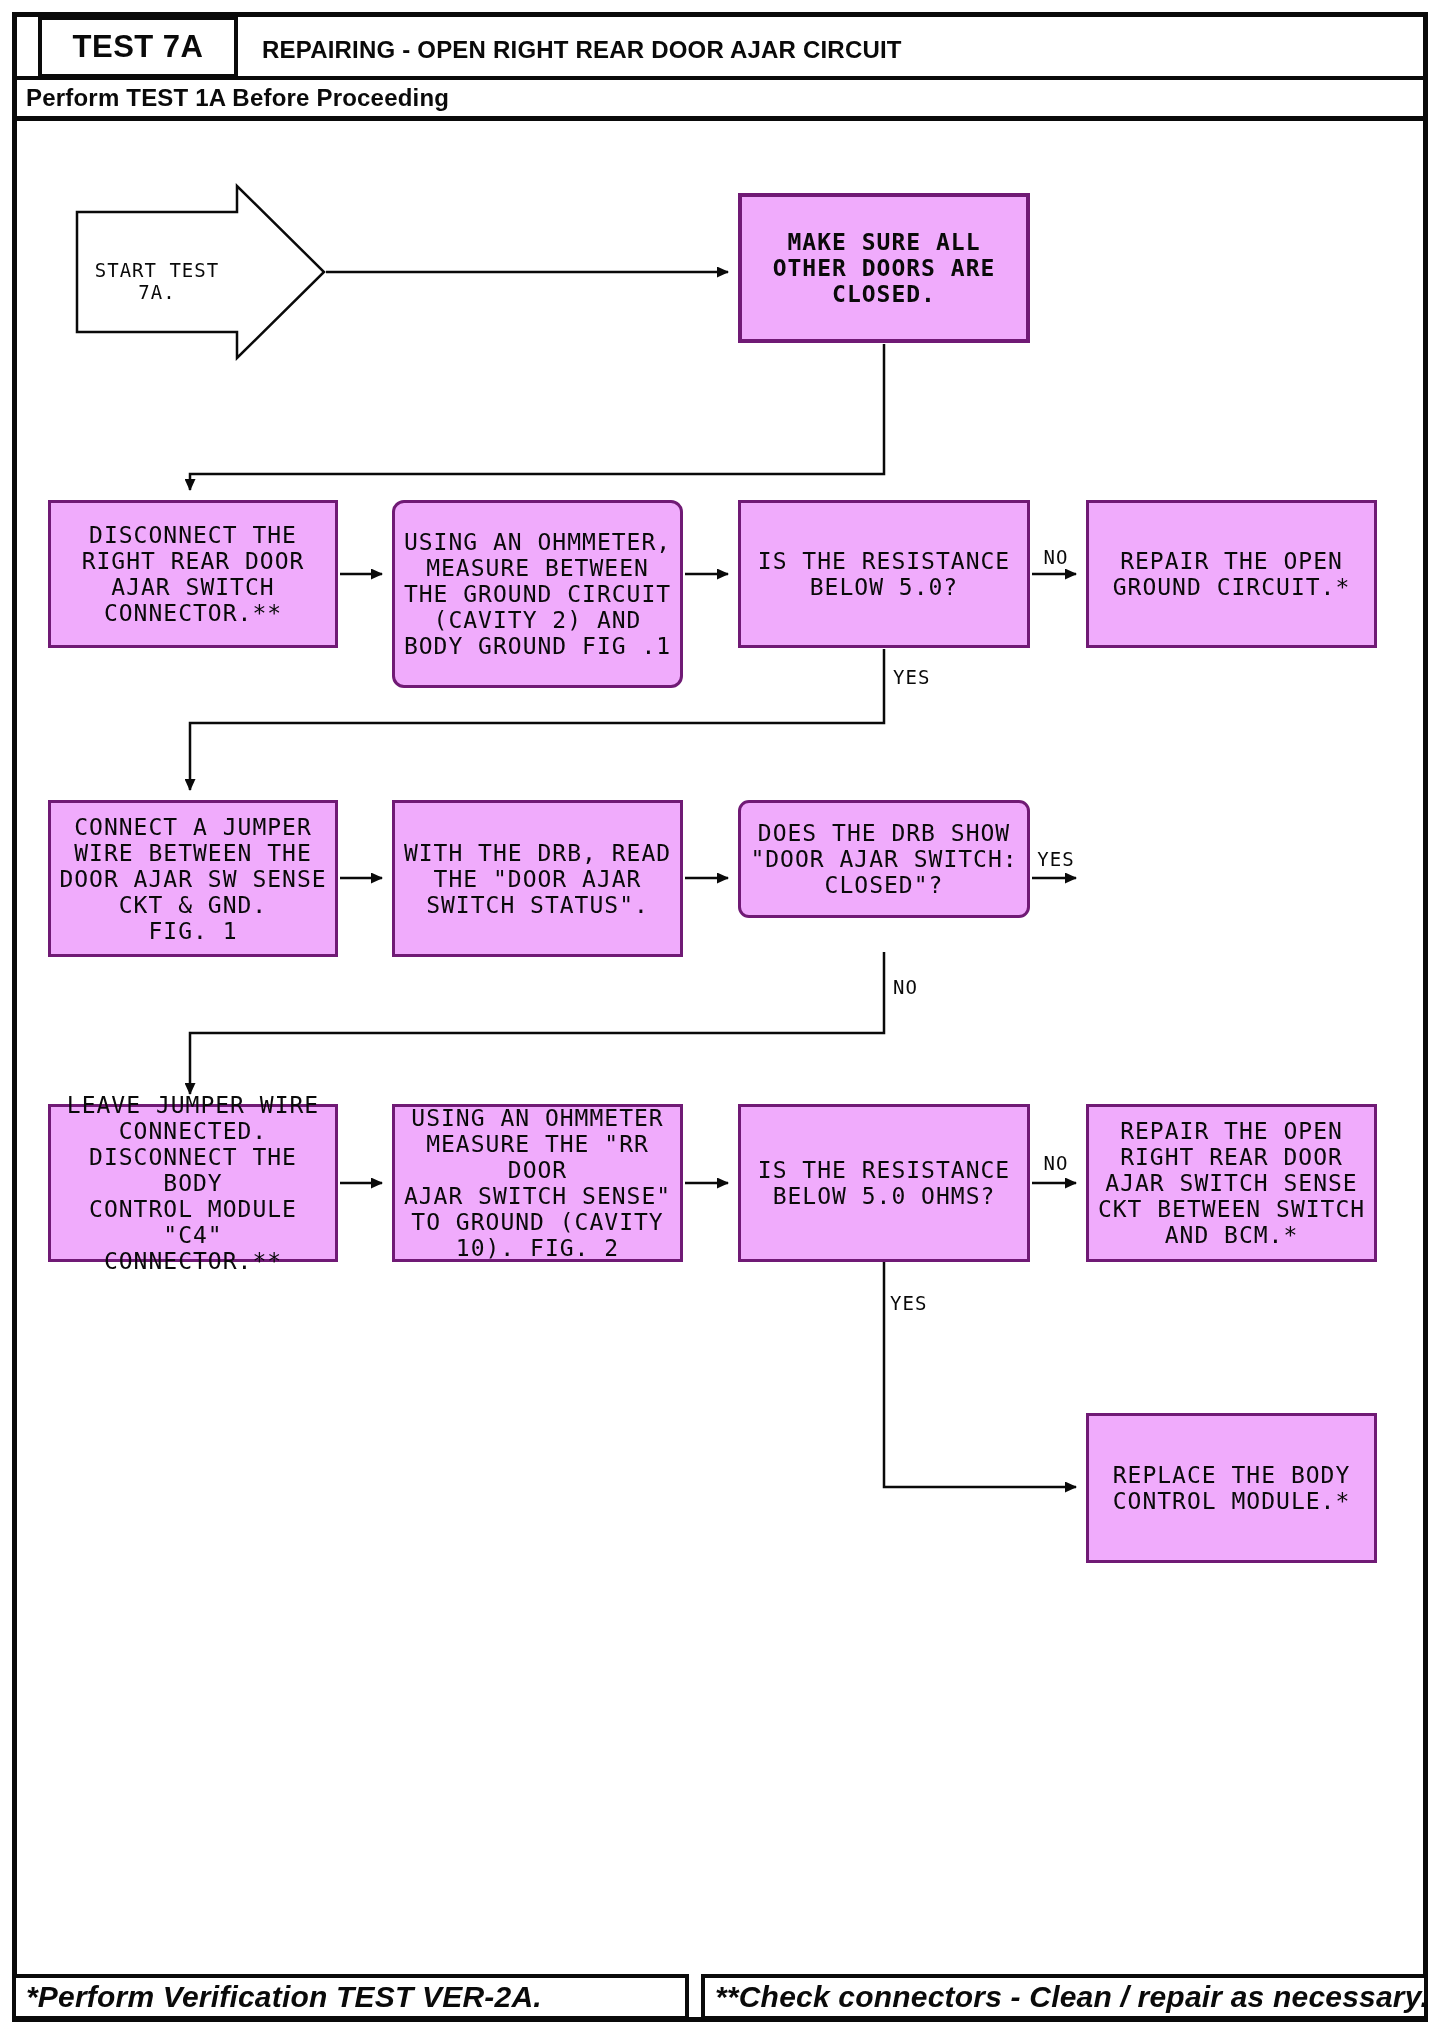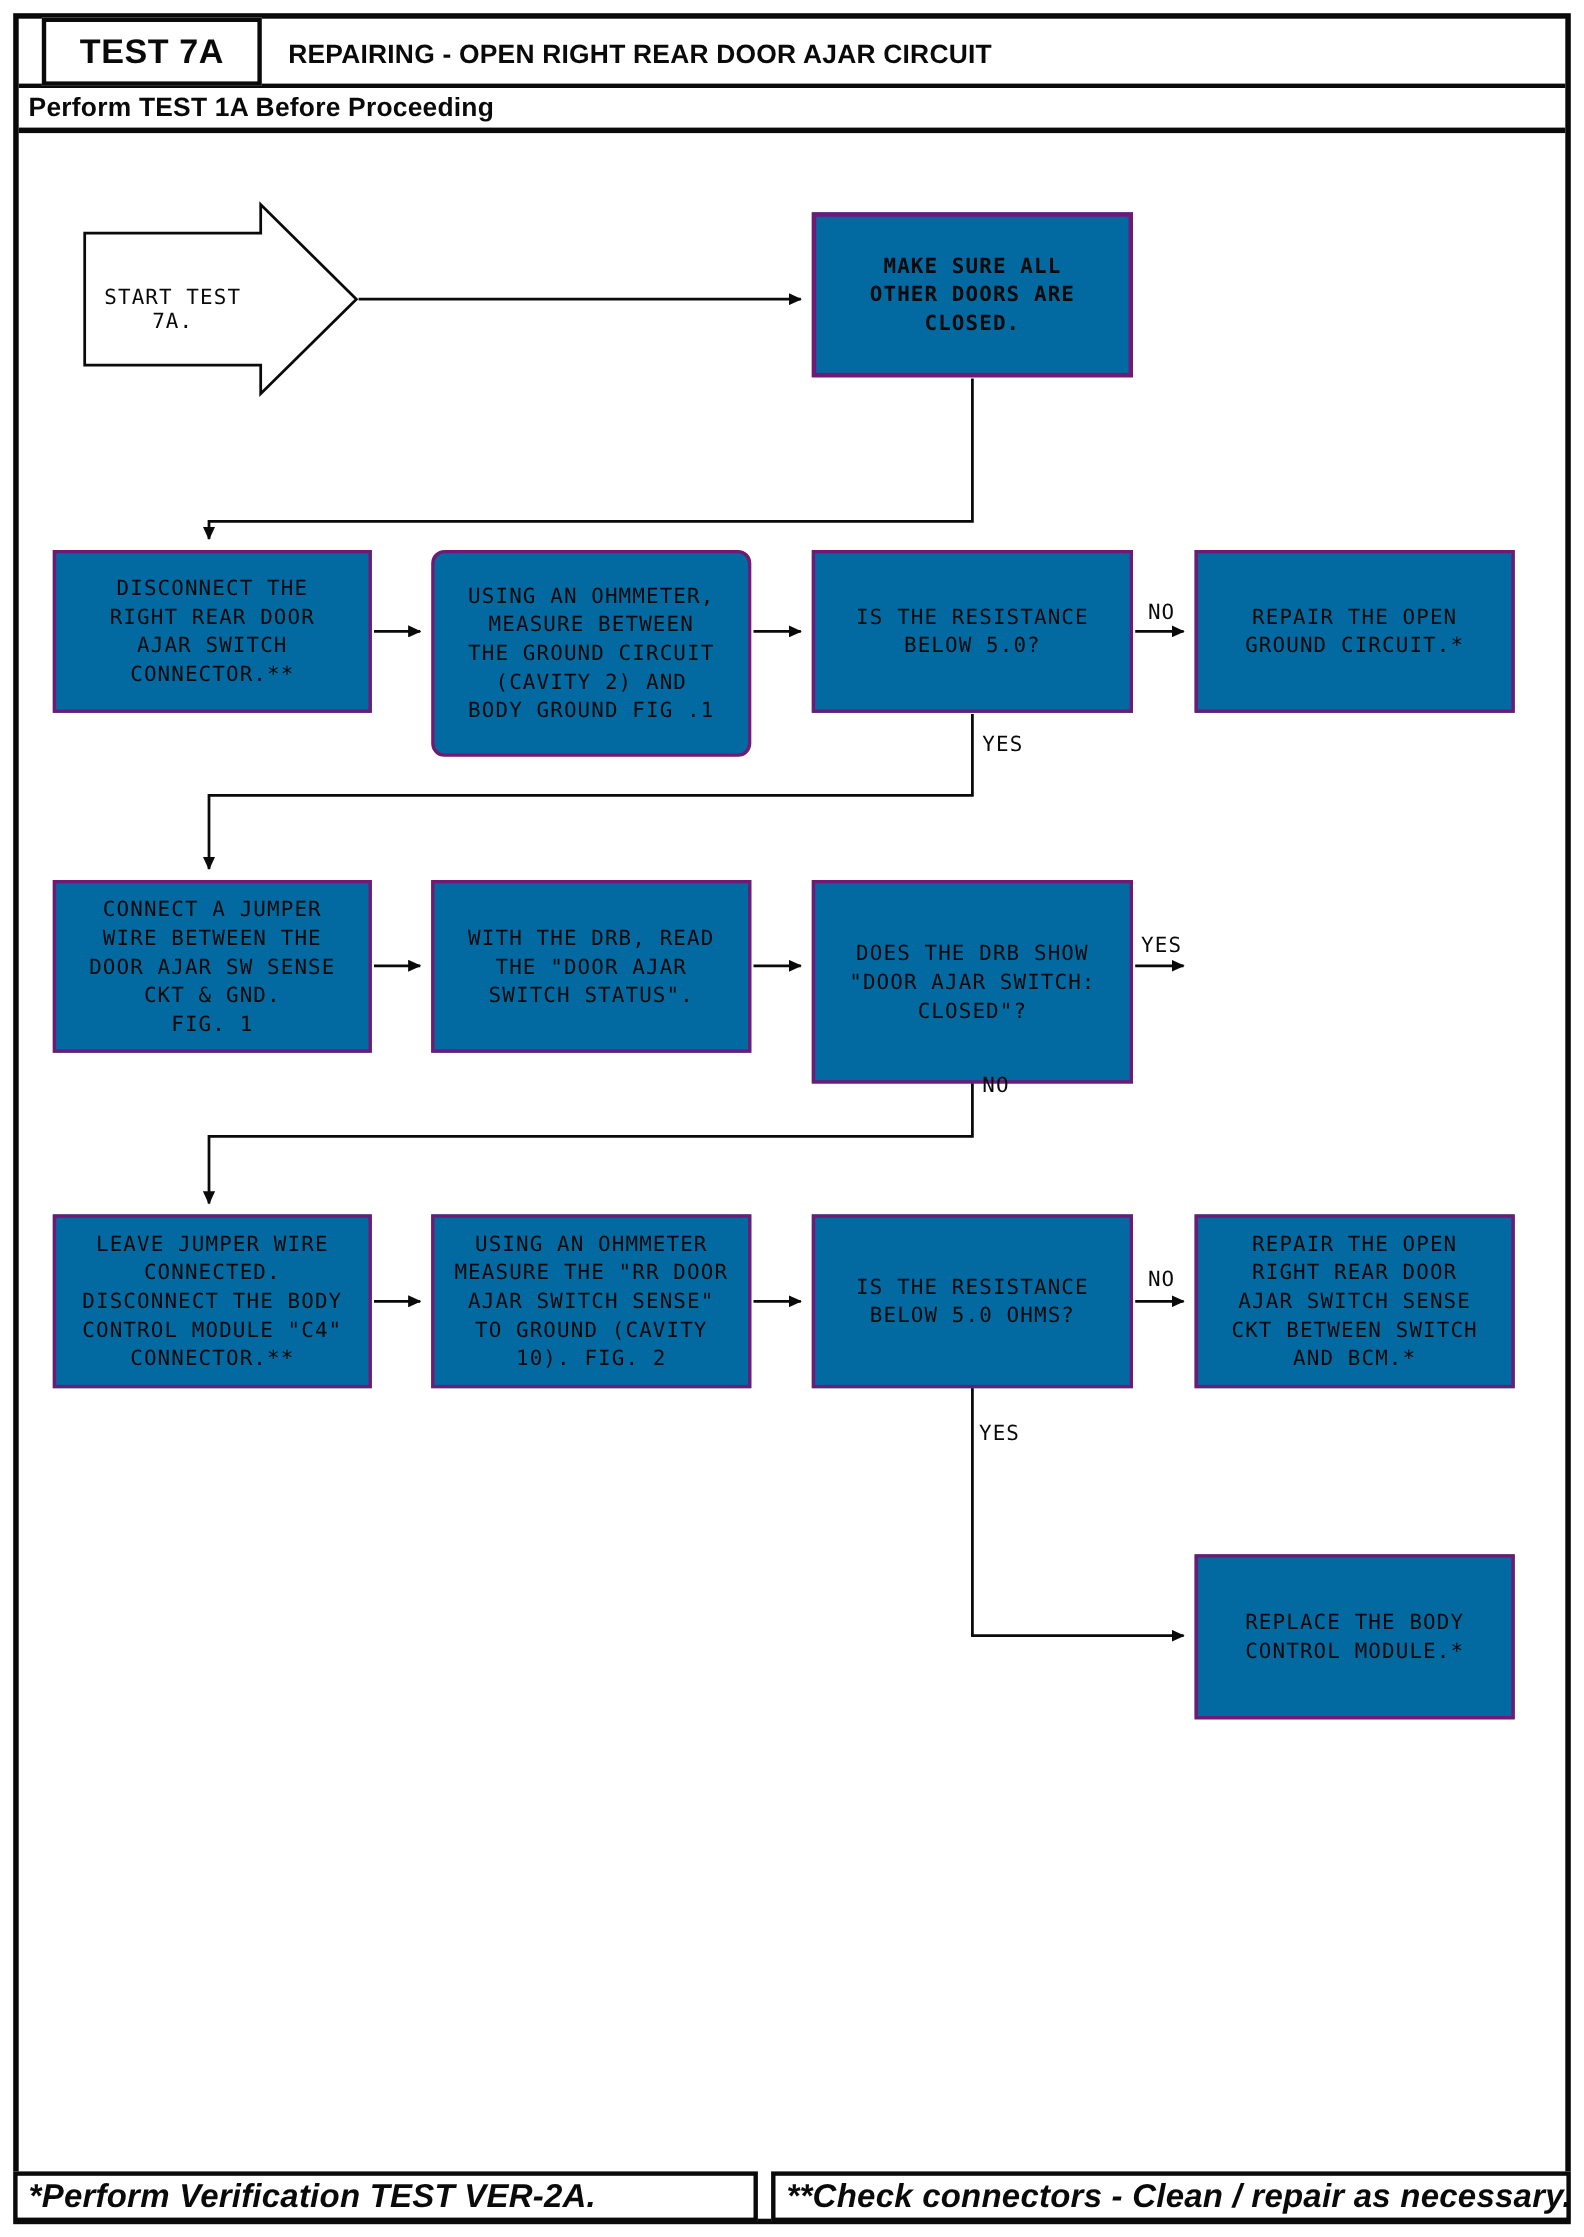--- a/index.html
+++ b/index.html
@@ -24,23 +24,23 @@
     font-family:"Liberation Sans",sans-serif;font-weight:bold;font-size:24px;letter-spacing:.2px;
     z-index:2;
   }
   .rule{position:absolute;background:#0a0a0a;}
   .subtitle{
     position:absolute;left:26px;top:84px;
     font-family:"Liberation Sans",sans-serif;font-weight:bold;font-size:24px;letter-spacing:.2px;
   }
   
   .node{
-    position:absolute;border:3px solid #701a75;box-sizing:border-box;background:#0369a1;
+    position:absolute;border:3px solid #701a75;box-sizing:border-box;background:#f0abfc;
     display:flex;align-items:center;justify-content:center;text-align:center;
-    white-space:pre-line;font-size:19px;line-height:26px;letter-spacing:1px;
+    white-space:pre-line;font-size:23px;line-height:26px;letter-spacing:1px;
     padding:4px;z-index:2;
   }
   .node.bold{font-weight:bold;}
   .start-label{
     position:absolute;left:80px;top:259px;width:154px;text-align:center;
     font-size:19px;letter-spacing:1px;z-index:2;
   }
   .edge-label{
     position:absolute;font-size:19px;letter-spacing:1px;z-index:2;
   }
@@ -116,21 +116,21 @@
 GROUND CIRCUIT.*</div>
 
   <div class="node" style="left:48px;top:800px;width:290px;height:157px;">CONNECT A JUMPER
 WIRE BETWEEN THE
 DOOR AJAR SW SENSE
 CKT &amp; GND.
 FIG. 1</div>
   <div class="node" style="left:392px;top:800px;width:291px;height:157px;">WITH THE DRB, READ
 THE "DOOR AJAR
 SWITCH STATUS".</div>
-  <div class="node" style="left:738px;top:800px;width:292px;height:185px;">DOES THE DRB SHOW
+  <div class="node" style="left:738px;top:800px;width:292px;height:118px;border-radius:11px;">DOES THE DRB SHOW
 "DOOR AJAR SWITCH:
 CLOSED"?</div>
 
   <div class="node" style="left:48px;top:1104px;width:290px;height:158px;text-align:center;">LEAVE JUMPER WIRE
 CONNECTED.
 DISCONNECT THE BODY
 CONTROL MODULE "C4"
 CONNECTOR.**</div>
   <div class="node" style="left:392px;top:1104px;width:291px;height:158px;">USING AN OHMMETER
 MEASURE THE "RR DOOR

